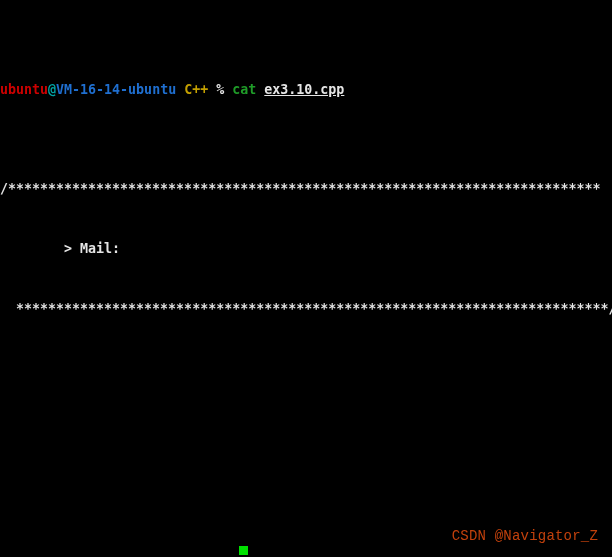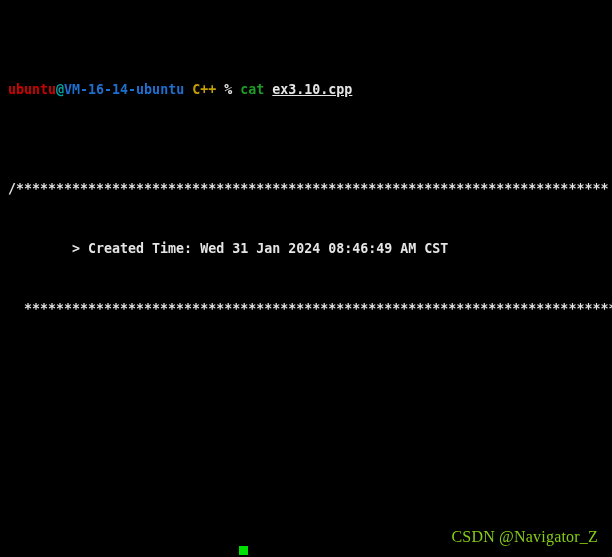--- a/index.html
+++ b/index.html
@@ -27,21 +27,20 @@
     font-weight: bold;
     color: #e5e5e5;
     letter-spacing: 0px;
     white-space: pre;
     overflow: hidden;
   }
   .line {
     height: 19.9px;
     white-space: pre;
     display: block;
-    padding-left: 8px;
   }
   .c-user   { color: #cc0000; }
   .c-at     { color: #00a6a6; }
   .c-host   { color: #1f6fd0; }
   .c-lang   { color: #c4a000; }
   .c-pct    { color: #e5e5e5; }
   .c-cmd    { color: #1f9c28; }
   .c-file   { color: #e5e5e5; text-decoration: underline; }
   .c-code   { color: #e5e5e5; }
 
@@ -50,39 +49,39 @@
     left: 239px;
     top: 546px;
     width: 9px;
     height: 9px;
     background: #00e000;
   }
   #watermark {
     position: absolute;
     right: 14px;
     top: 527px;
-    color: #84cc16;
-    font-family: Liberation Serif, serif;
-    font-size: 16px;
+    color: #c2410c;
+    font-family: Liberation Mono, monospace;
+    font-size: 14px;
     font-weight: normal;
     letter-spacing: 0.2px;
     white-space: pre;
   }
 </style>
 </head>
 <body>
 
 <div id="terminal">
 
   
   <div class="line"><span class="c-user">ubuntu</span><span class="c-at">@</span><span class="c-host">VM-16-14-ubuntu</span><span class="c-code"> </span><span class="c-lang">C++</span><span class="c-code"> </span><span class="c-pct">%</span><span class="c-code"> </span><span class="c-cmd">cat</span><span class="c-code"> </span><span class="c-file">ex3.10.cpp</span></div>
 
   
   <div class="line">/**************************************************************************</div>
-  <div class="line">        &gt; Created Time: Wed 31 Jan 2024 08:46:49 AM CST</div>
+  <div class="line">        &gt; Mail: </div>
   <div class="line">  **************************************************************************/</div>
 
   
   
   
   
   
   
   
   

